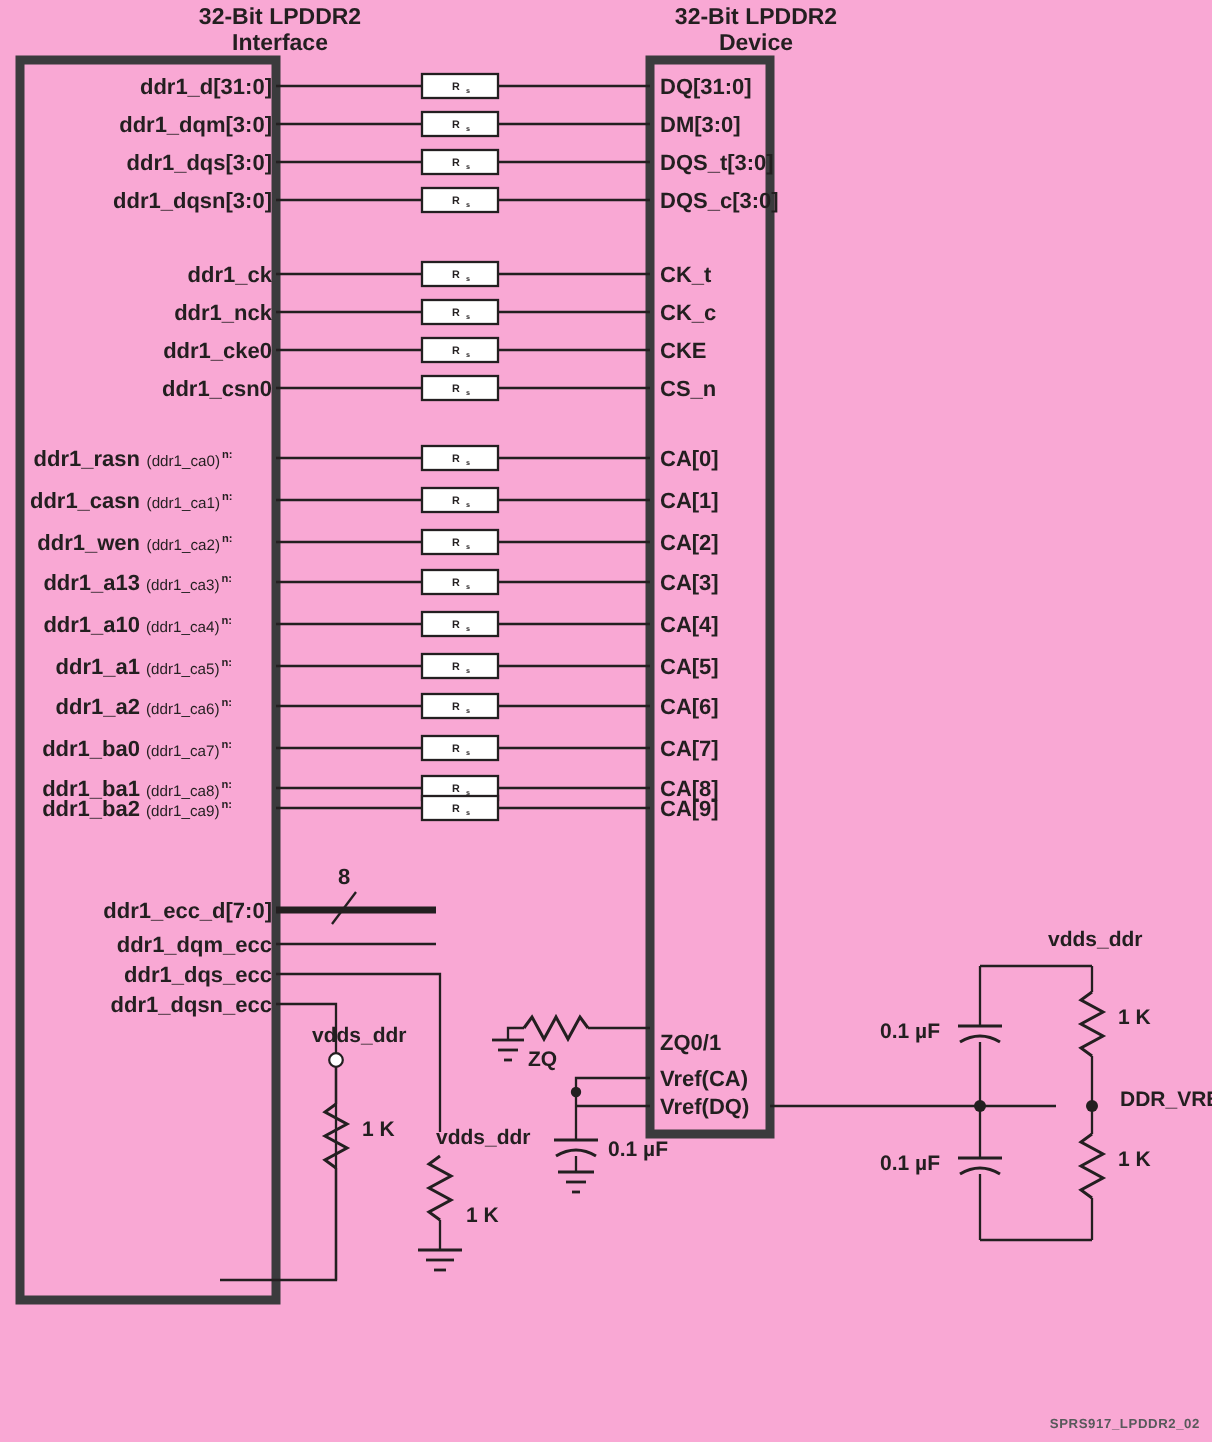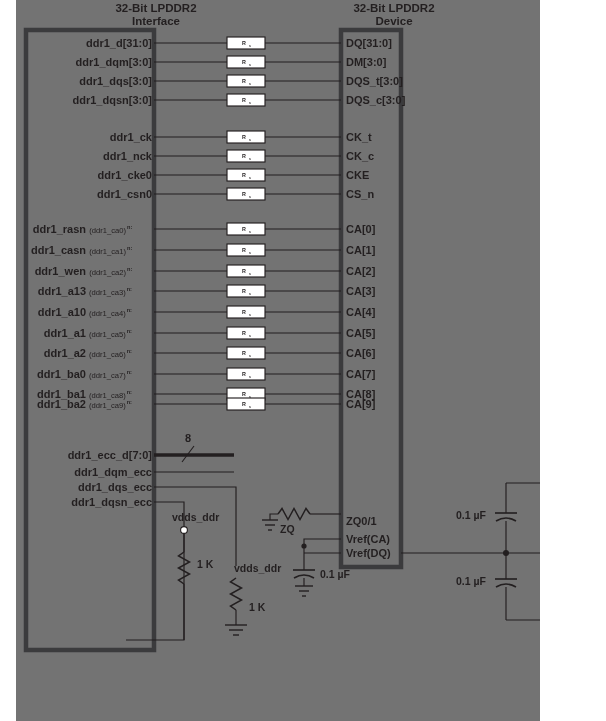--- a/index.html
+++ b/index.html
@@ -5,25 +5,24 @@
   html, body {
     margin: 0;
     padding: 0;
     background: #ffffff;
   }
   body {
     font-family: "Liberation Sans", sans-serif;
   }
   #diagram-root {
     position: relative;
-    width: 524px;
+    width: 606px;
     height: 721px;
-    background: #737373;
+    background: #f9a8d4;
     overflow: hidden;
-    margin-left: 16px;
   }
   #diagram-svg {
     position: absolute;
     left: 0;
     top: 0;
     width: 606px;
     height: 721px;
   }
   .box-title {
     font-size: 11.5px;

